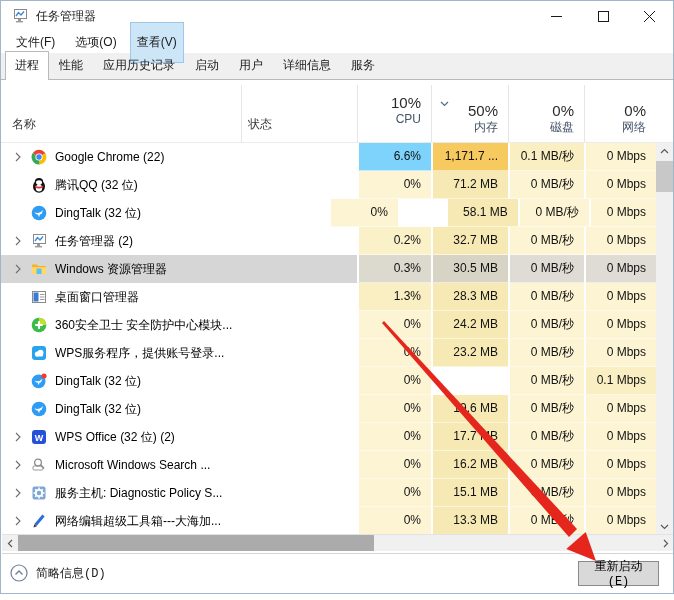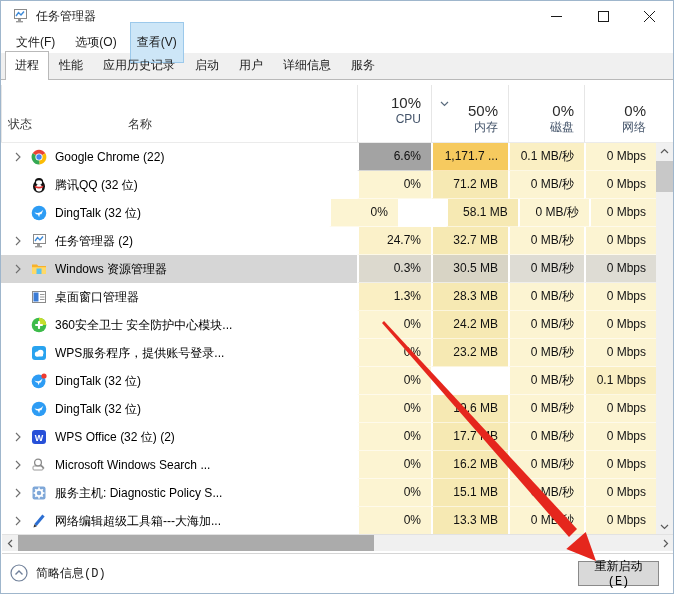--- a/index.html
+++ b/index.html
@@ -108,22 +108,22 @@
     <span class="tab active">进程</span>
     <span class="tab">性能</span>
     <span class="tab">应用历史记录</span>
     <span class="tab">启动</span>
     <span class="tab">用户</span>
     <span class="tab">详细信息</span>
     <span class="tab">服务</span>
   </div>
 
   <div class="colheader">
+    <div class="ch ch-name">名称</div>
     <div class="ch ch-status">状态</div>
-    <div class="ch ch-name">名称</div>
     <div class="ch ch-val w-cpu">
       <span class="pct">10%</span>
       <span class="sub">CPU</span>
     </div>
     <div class="ch ch-val w-mem">
       <span class="sort-chevron">
         <svg width="9" height="6" viewBox="0 0 9 6">
             <polyline points="1,1 4.5,4.5 8,1" fill="none" stroke="#5A6B7D" stroke-width="1.2"></polyline>
           </svg>
       </span>
@@ -153,21 +153,21 @@
               <circle cx="8" cy="8" r="7.5" fill="#fff"></circle>
               <path d="M8 8 L1.6 4.3 A7.5 7.5 0 0 1 14.4 4.3 Z" fill="#EA4335"></path>
               <path d="M8 8 L14.4 4.3 A7.5 7.5 0 0 1 8.5 15.5 Z" fill="#FBBC05"></path>
               <path d="M8 8 L8.5 15.5 A7.5 7.5 0 0 1 1.6 4.3 Z" fill="#34A853"></path>
               <circle cx="8" cy="8" r="3.6" fill="#fff"></circle>
               <circle cx="8" cy="8" r="2.7" fill="#4285F4"></circle>
             </svg>
           </span>
       <span class="pname">Google Chrome (22)</span>
     </div>
-    <div class="vcell w-cpu" style="background: #a3a3a3;">6.6%</div>
+    <div class="vcell w-cpu" style="background: #7dd3fc;">6.6%</div>
     <div class="vcell w-mem" style="background: rgb(246, 202, 95);">1,171.7 ...</div>
     <div class="vcell w-disk" style="background: rgb(250, 239, 195);">0.1 MB/秒</div>
     <div class="vcell w-net" style="background: rgb(252, 244, 210);">0 Mbps</div>
   </div>
 
   <div class="prow">
     <div class="name-cell">
       <span class="expander" style="visibility: hidden;">
         <svg width="6" height="10" viewBox="0 0 6 10">
               <polyline points="1,1 5,5 1,9" fill="none" stroke="#6E6E6E" stroke-width="1.1"></polyline>
@@ -221,21 +221,21 @@
       <span class="picon">
             <svg width="16" height="16" viewBox="0 0 16 16">
               <rect x="2.5" y="1.5" width="12" height="9" fill="#fff" stroke="#8a8a8a"></rect>
               <polyline points="4,8 6.5,4.5 9,7 12,3.5" fill="none" stroke="#3E8AD8" stroke-width="1.4"></polyline>
               <rect x="6" y="11" width="3" height="2" fill="#9a9a9a"></rect>
               <rect x="4" y="13" width="7" height="1.4" fill="#9a9a9a"></rect>
             </svg>
           </span>
       <span class="pname">任务管理器 (2)</span>
     </div>
-    <div class="vcell w-cpu" style="background: rgb(251, 241, 201);">24.7%</div>
+    <div class="vcell w-cpu" style="background: rgb(251, 241, 201);">0.2%</div>
     <div class="vcell w-mem" style="background: rgb(246, 233, 179);">32.7 MB</div>
     <div class="vcell w-disk" style="background: rgb(252, 244, 210);">0 MB/秒</div>
     <div class="vcell w-net" style="background: rgb(252, 244, 210);">0 Mbps</div>
   </div>
 
   <div class="prow selected">
     <div class="name-cell">
       <span class="expander">
         <svg width="6" height="10" viewBox="0 0 6 10">
               <polyline points="1,1 5,5 1,9" fill="none" stroke="#6E6E6E" stroke-width="1.1"></polyline>

